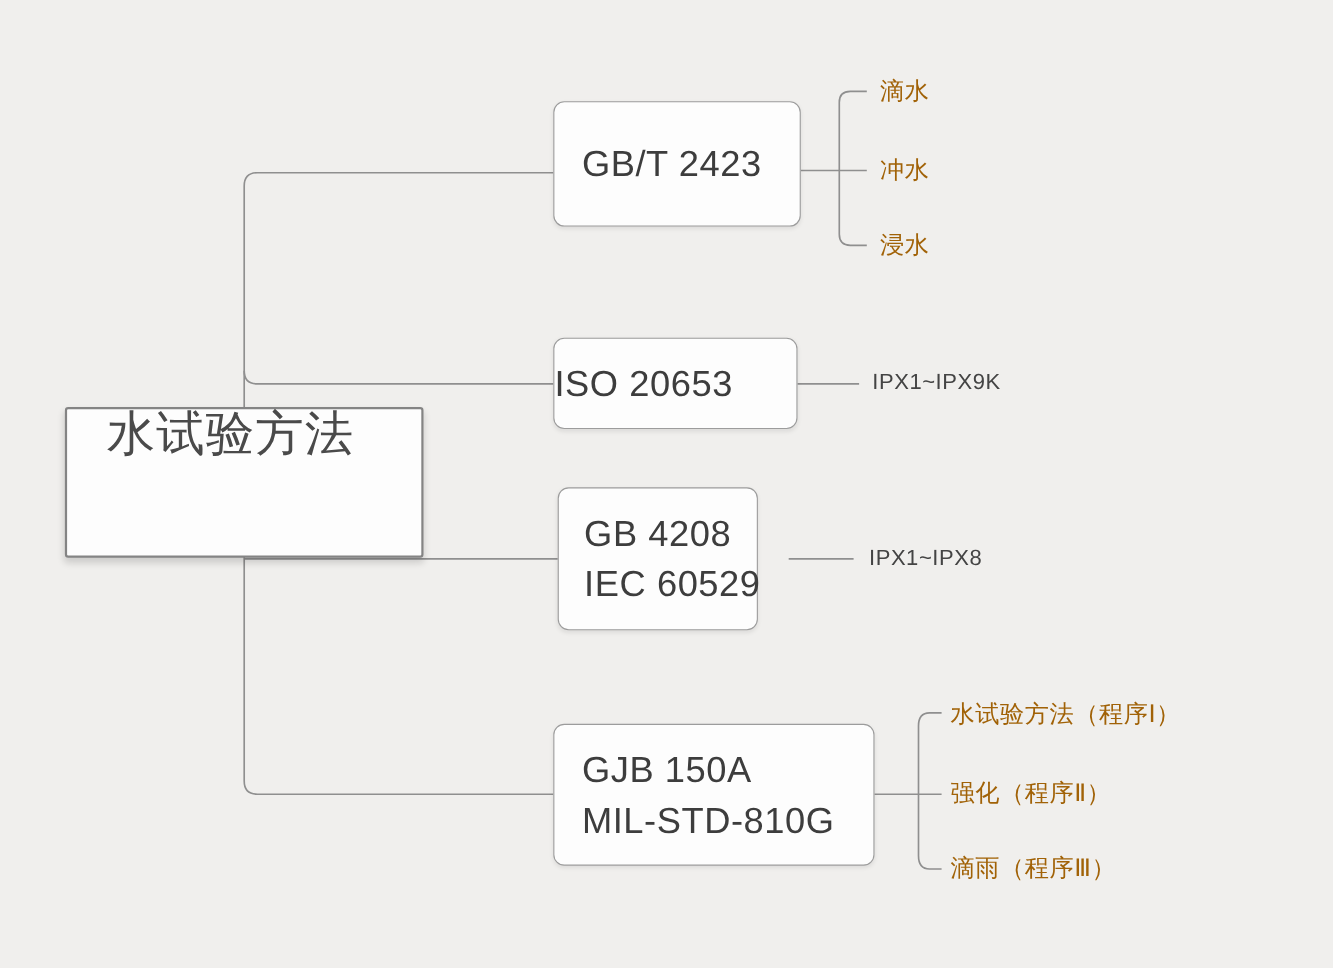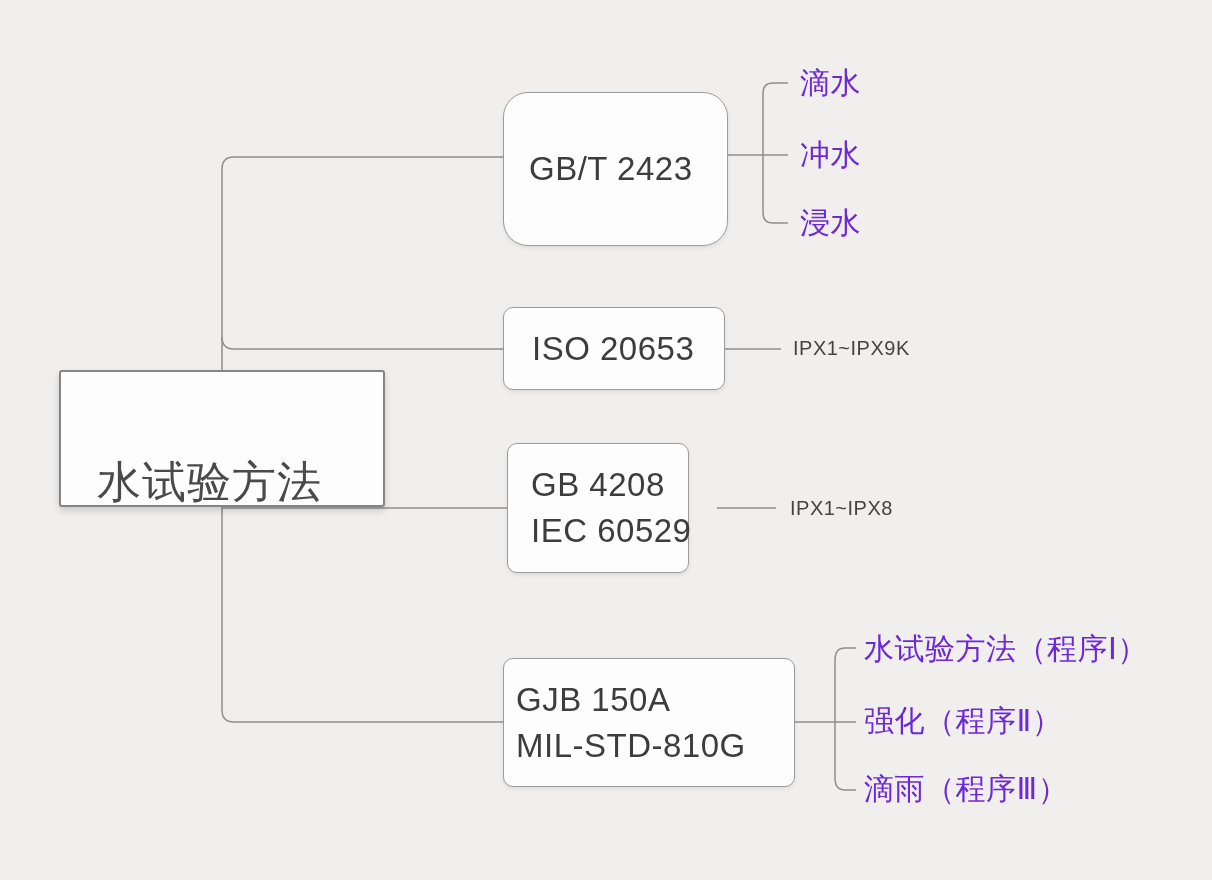--- a/index.html
+++ b/index.html
@@ -29,36 +29,36 @@
     line-height:46px;
     white-space:nowrap;
     letter-spacing:0.5px;
   }
   #root-node{
     left:59px;top:370px;width:326px;height:137px;
     border:2px solid #848484;
     border-radius:3px;
     box-shadow:0 4px 7px rgba(0,0,0,0.15);
     padding-left:36px;
-    justify-content:flex-end;
+    justify-content:flex-start;
   }
   #root-node .line{
     font-size:44px;
     color:#4a4a4a;
     letter-spacing:1px;
   }
-  #node-gbt2423{left:503px;top:92px;width:225px;height:154px;padding-left:25px;border-radius:25px;}
-  #node-iso20653{left:503px;top:307px;width:222px;height:83px;padding-left:28px;}
+  #node-gbt2423{left:503px;top:92px;width:225px;height:114px;padding-left:25px;}
+  #node-iso20653{left:503px;top:307px;width:222px;height:83px;}
   #node-gb4208{left:507px;top:443px;width:182px;height:130px;padding-left:23px;}
-  #node-gjb150a{left:503px;top:658px;width:292px;height:129px;padding-left:12px;}
+  #node-gjb150a{left:503px;top:658px;width:292px;height:129px;padding-left:25px;}
   .leaf{
     position:absolute;
     transform:translateY(-50%);
-    font-size:30px;
-    color:#6d28d9;
+    font-size:22px;
+    color:#a16207;
     white-space:nowrap;
     letter-spacing:0.5px;
   }
   .leaf.ipx{font-size:20px;color:#444;}
 </style>
 </head>
 <body>
 
 <div id="canvas">
 

